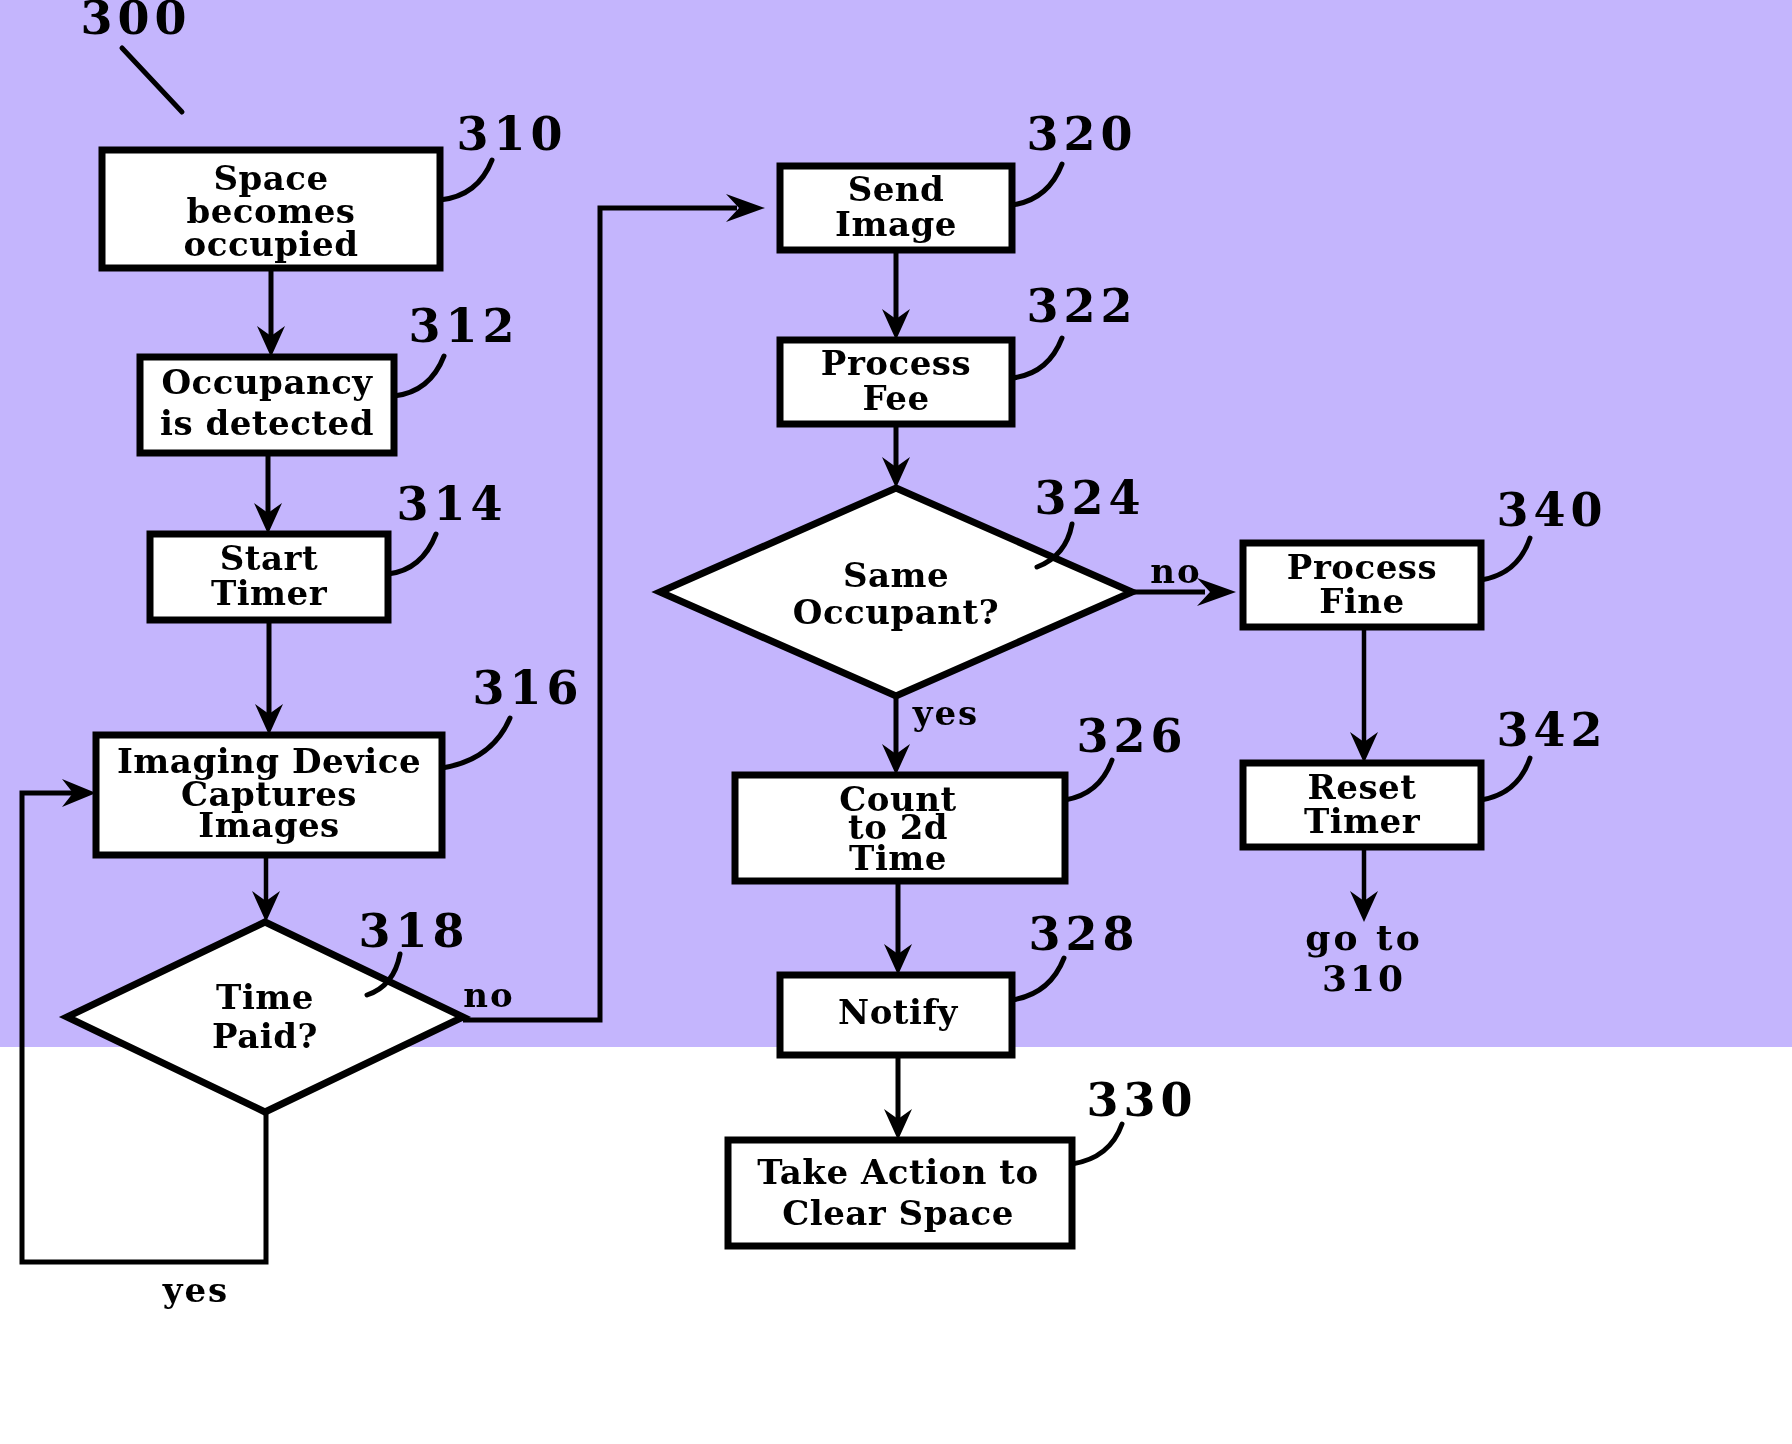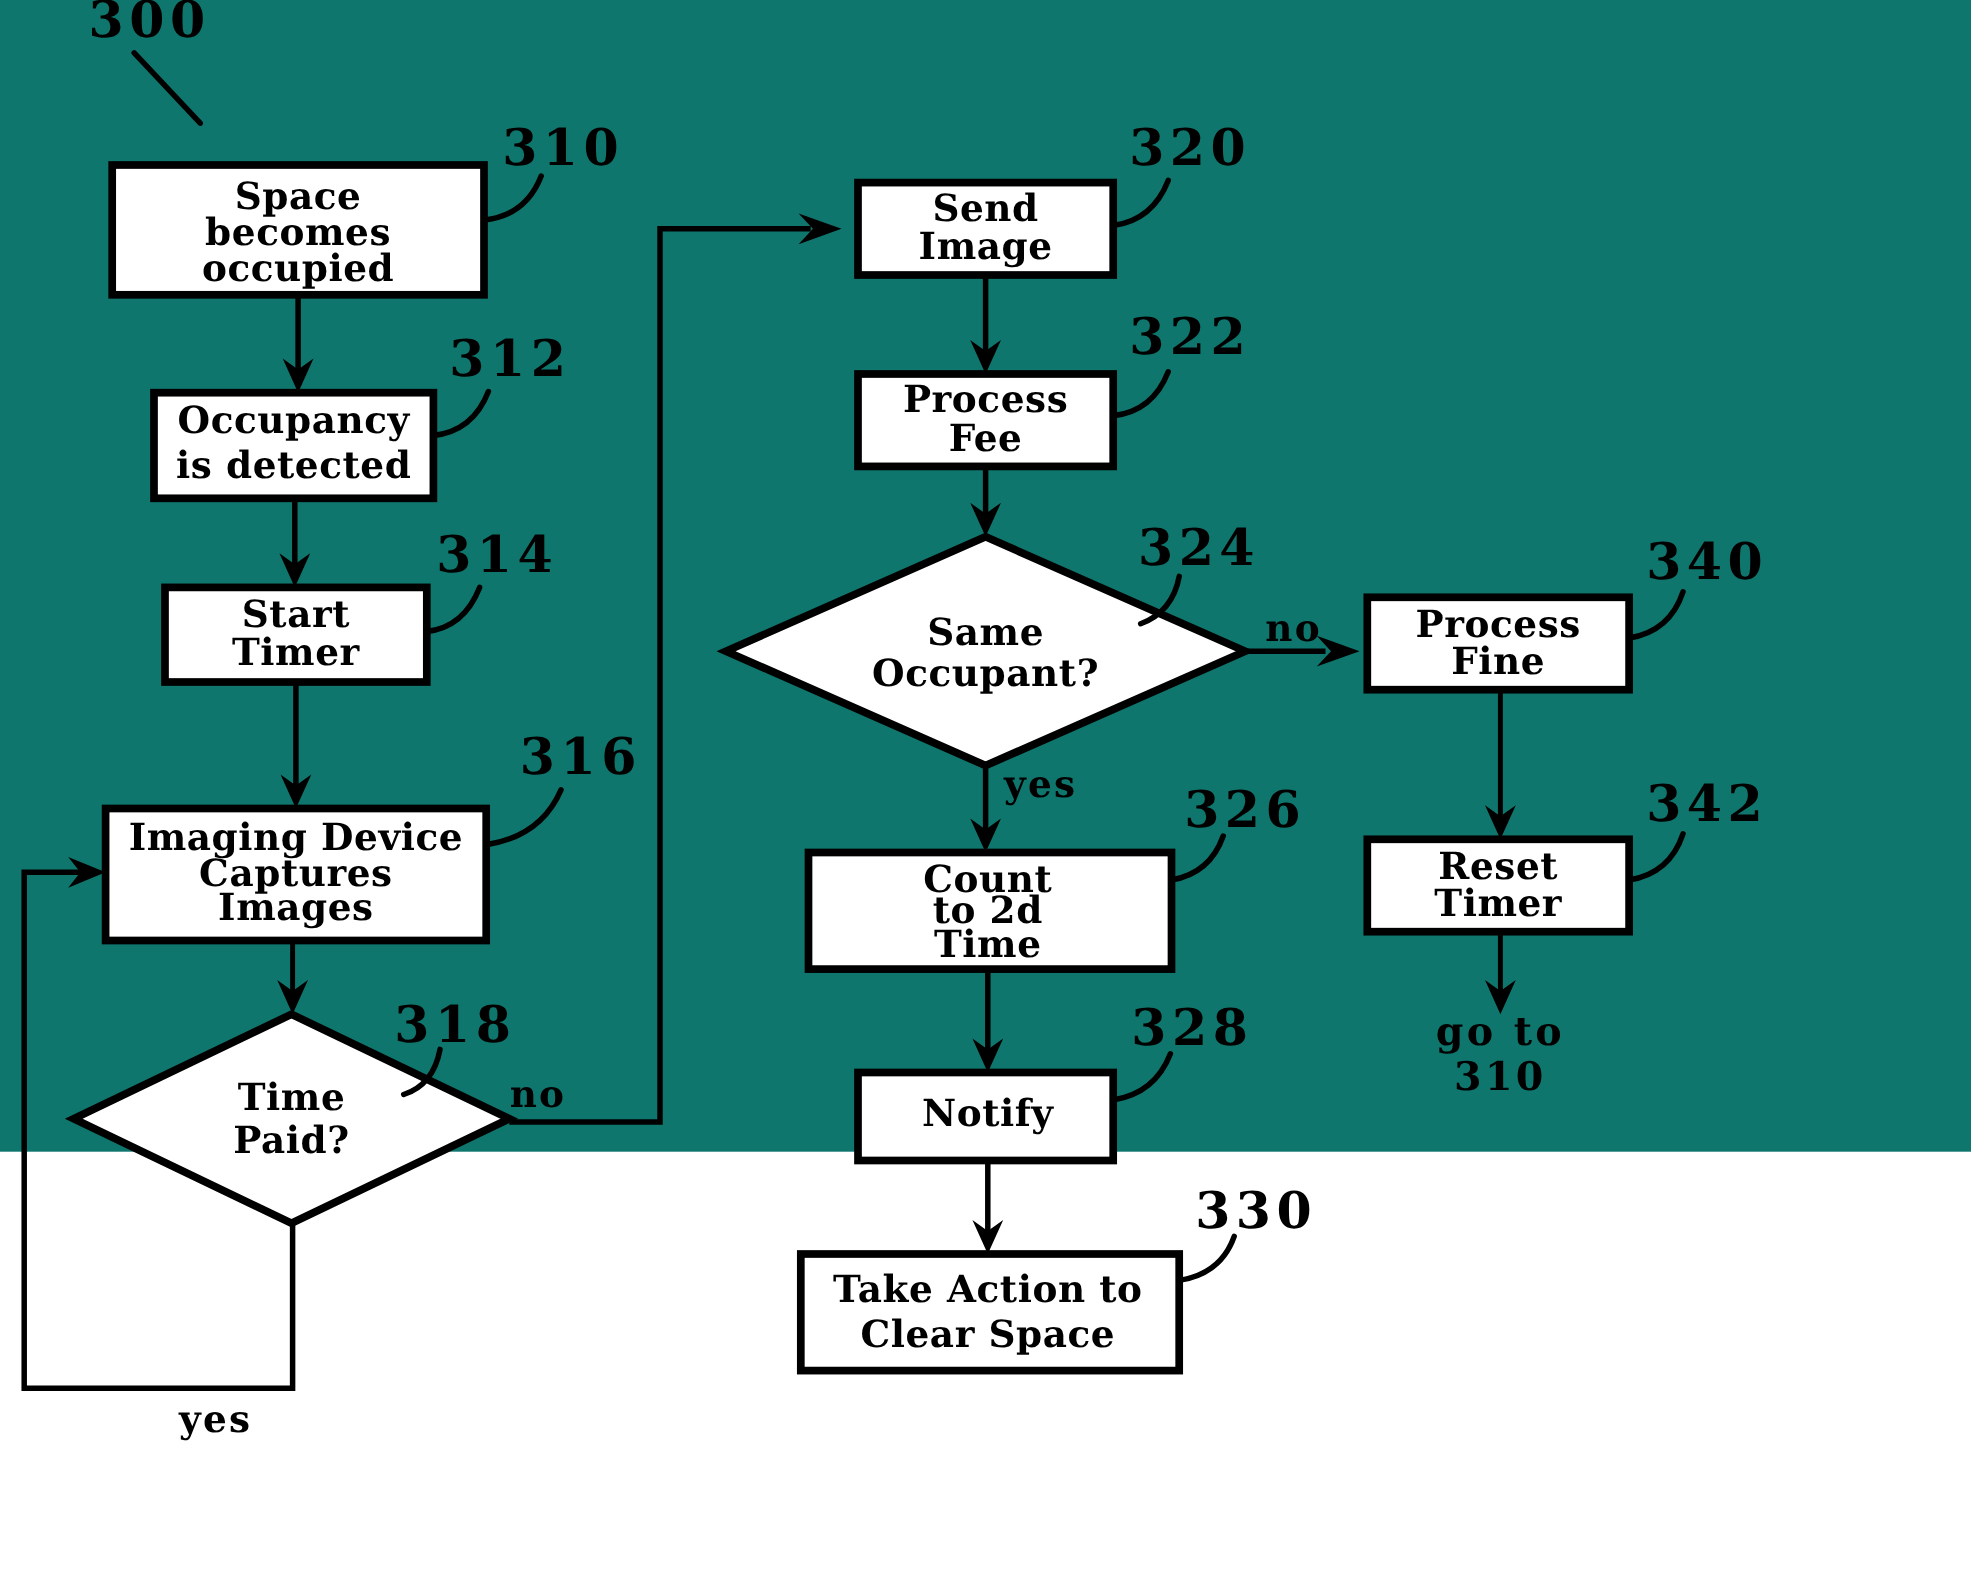--- a/index.html
+++ b/index.html
@@ -10,21 +10,21 @@
   body {
     width: 1792px;
     height: 1444px;
     font-family: "DejaVu Serif", serif;
     overflow: hidden;
   }
   #figure {
     position: relative;
     width: 1792px;
     height: 1047px;
-    background: #0f766e;
+    background: #c4b5fd;
   }
   svg#flow {
     position: absolute;
     top: 0;
     left: 0;
     width: 1792px;
     height: 1444px;
   }
   .shape-stroke {
     fill: #ffffff;

